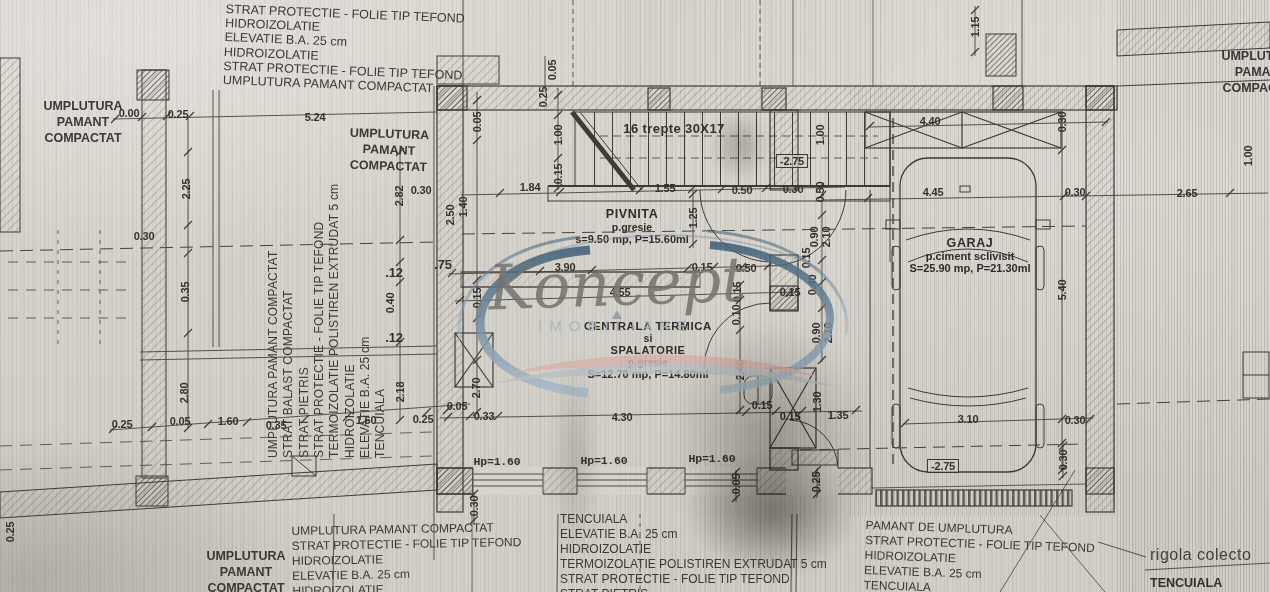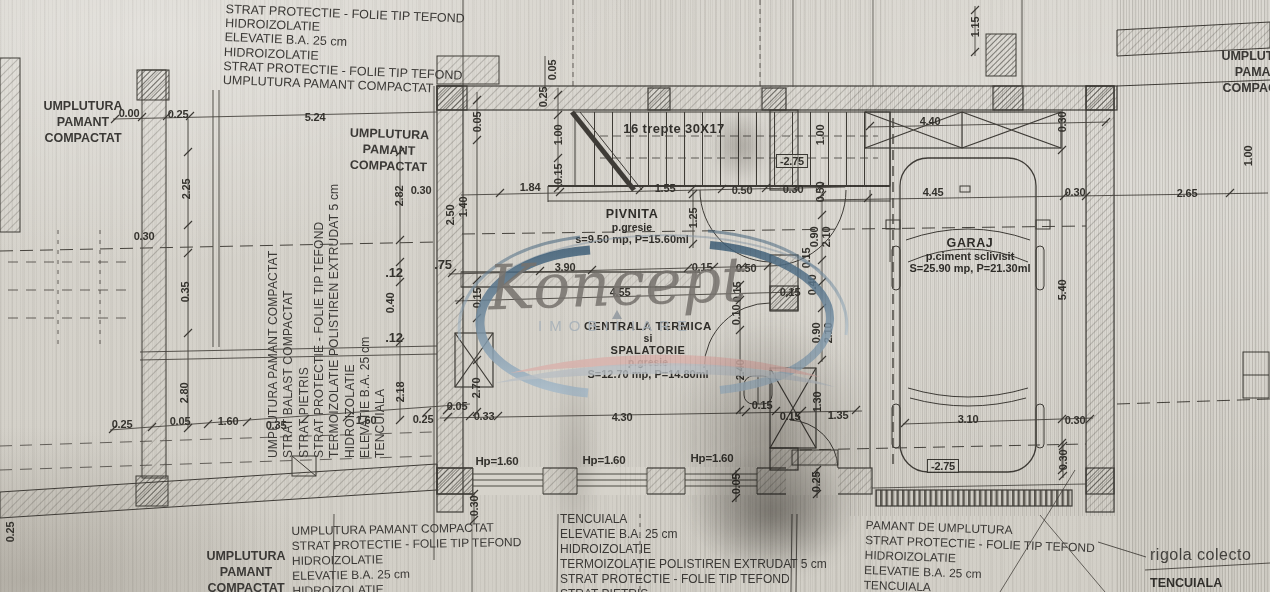--- a/index.html
+++ b/index.html
@@ -14,21 +14,21 @@
       repeating-linear-gradient(90deg, rgba(95,90,82,0.05) 0 2px, transparent 2px 11px),
       linear-gradient(#d8d5ce,#d2cfc7);
   }
   svg{position:absolute;left:0;top:0;}
   .lbl{position:absolute;}
   .dim{position:absolute;transform:translate(-50%,-50%);font-size:11px;font-weight:600;
        letter-spacing:-0.2px;white-space:nowrap;color:#34322d;}
   .dim.rot{transform:translate(-50%,-50%) rotate(-90deg);}
   .dim.box{border:1.3px solid #3a3833;padding:0 3px;background:rgba(214,211,203,.55);}
   .dim.sm{font-size:13px;}
-  .dim.hp{font-size:11.5px;}
+  .dim.hp{font-size:11.5px;font-family:Liberation Mono, monospace;}
   .room{position:absolute;transform:translate(-50%,0);text-align:center;color:#2f2d29;}
   .rname{font-size:12.5px;font-weight:700;letter-spacing:.6px;}
   .rsmall{font-size:10.5px;font-weight:600;}
   .rarea{font-size:11px;font-weight:600;white-space:nowrap;}
   .note{position:absolute;font-size:12px;line-height:15px;color:#3b3936;white-space:nowrap;}
   .fill{position:absolute;font-size:12.5px;font-weight:700;line-height:16px;text-align:center;color:#3b3936;}
   .vline{position:absolute;font-size:12px;letter-spacing:.2px;color:#3b3936;white-space:nowrap;
          transform:rotate(-90deg);transform-origin:0 0;}
   .big{font-size:16px;font-weight:400;letter-spacing:.5px;color:#45433f;}
   .smudge{position:absolute;mix-blend-mode:multiply;pointer-events:none;}

